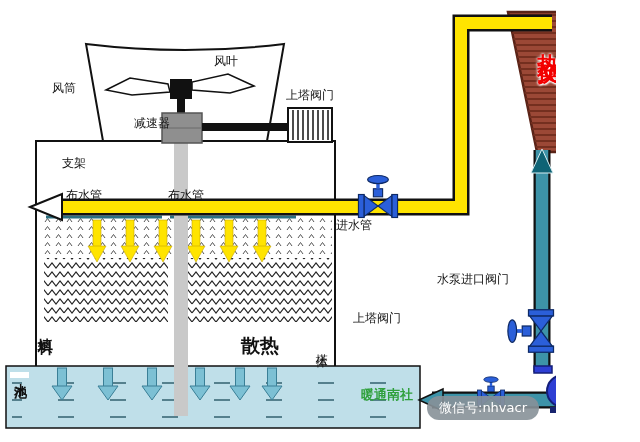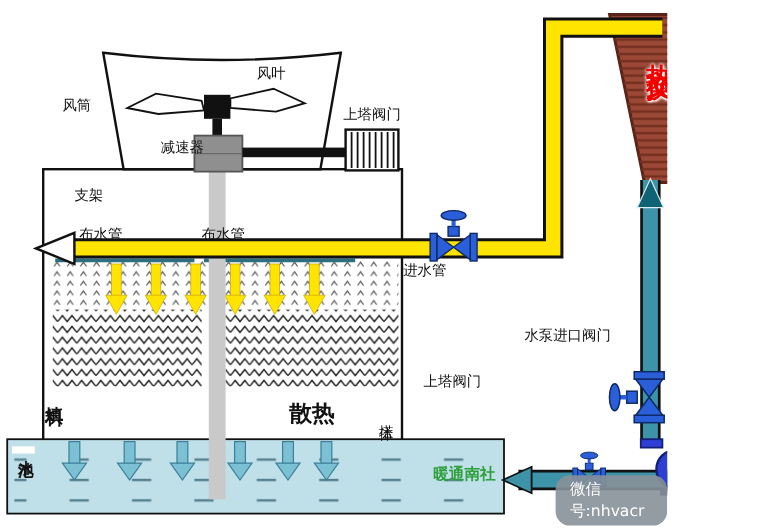--- a/index.html
+++ b/index.html
@@ -10,21 +10,21 @@
   .v{writing-mode:vertical-rl;text-orientation:upright;letter-spacing:2px;}
   .b{font-weight:bold;}
   .lbl-fill{font-size:15px;}
   .lbl-sanre{font-size:19px;}
   .lbl-pool{font-size:13px;background:#fff;padding:1px 2px;}
   .lbl-hxdev{font-size:17px;letter-spacing:3px;}
   .lbl-hx{font-size:22px;color:#f20000;letter-spacing:4px;
           text-shadow:0 0 3px #fff,0 0 2px #fff,1px 1px 2px #fff;}
   .wm-brand{position:absolute;font-size:13px;font-weight:bold;color:#2fa03c;}
   .wm-pill{position:absolute;font-size:13px;color:#fff;background:rgba(135,145,152,.9);
-           border-radius:12px;padding:3px 12px;margin-left:36px;}
+           border-radius:12px;padding:3px 12px;}
 </style>
 </head>
 <body>
 
 <div class="canvas">
 <svg width="640" height="442" viewBox="0 0 640 442">
   <defs>
     <pattern id="spray" width="11" height="8" patternUnits="userSpaceOnUse">
       <path d="M1 6 L3.5 2.5 L6 6" stroke="#555" stroke-width="1" fill="none"></path>
     </pattern>

